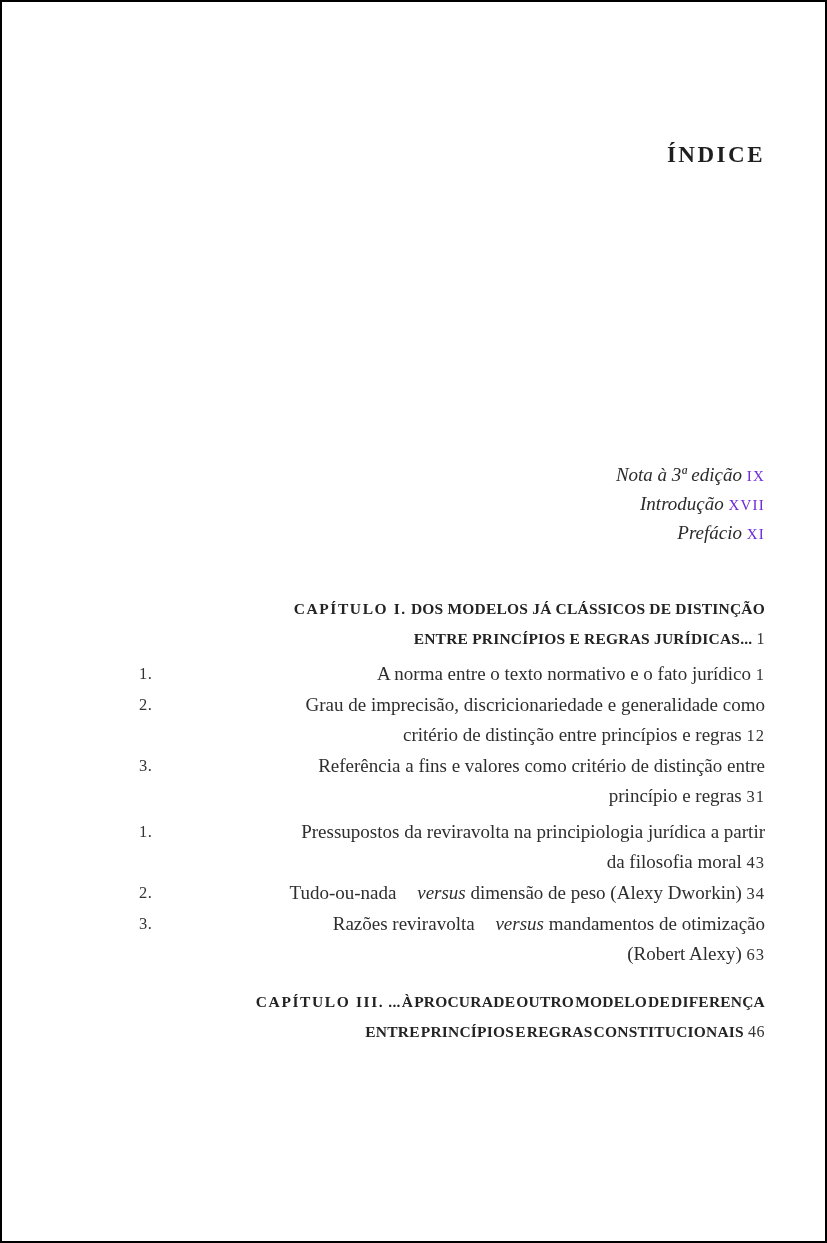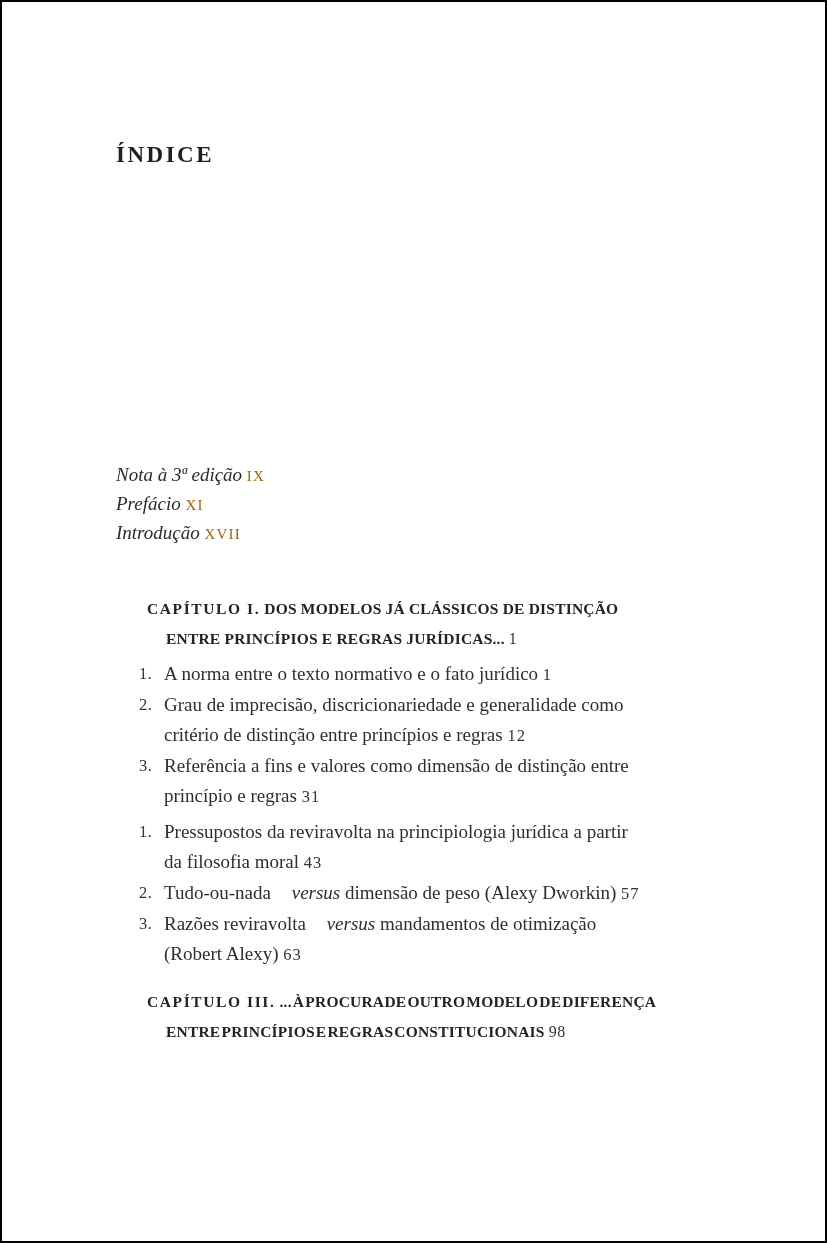--- a/index.html
+++ b/index.html
@@ -1,15 +1,15 @@
 <!DOCTYPE html>
 <html lang="pt"><head>
 <meta charset="utf-8">
 <style>
-  * { margin: 0; padding: 0; box-sizing: border-box; }
+  * { margin: 0; padding: 0; box-sizing: border-box; text-align: right; }
   html, body { background: #ffffff; }
   body {
     font-family: "Liberation Serif", "DejaVu Serif", serif;
     color: #2b2b2b;
   }
   .page {
     position: relative;
     width: 827px;
     height: 1243px;
     background: #ffffff;
@@ -34,21 +34,21 @@
   .fm-entry {
     font-size: 19px;
     font-style: italic;
     line-height: 27px;
     color: #2b2b2b;
   }
   .rn { 
     font-style: normal;
     font-size: 15px;
     letter-spacing: 1.2px;
-    color: #a16207;
+    color: #6d28d9;
   }
   
   h2.chapter-heading {
     font-size: 15.5px;
     font-weight: bold;
     line-height: 30px;
     color: #232323;
     padding-left: 19px;
     text-indent: -19px;
     letter-spacing: 0.2px;
@@ -95,45 +95,45 @@
 </head>
 <body>
 
 <div class="page">
   <div class="content">
 
     <h1 class="toc-title">ÍNDICE</h1>
 
     <div class="front-matter">
       <p class="fm-entry"><span>Nota à 3ª edição</span> <span class="rn">IX</span></p>
+      <p class="fm-entry"><span>Introdução</span> <span class="rn">XVII</span></p>
       <p class="fm-entry"><span>Prefácio</span> <span class="rn">XI</span></p>
-      <p class="fm-entry"><span>Introdução</span> <span class="rn">XVII</span></p>
     </div>
 
     <section class="ch-1">
       <h2 class="chapter-heading"><span class="ch-label">CAPÍTULO I.</span> <span class="ch-title ml">DOS MODELOS JÁ CLÁSSICOS DE DISTINÇÃO
 ENTRE PRINCÍPIOS E REGRAS JURÍDICAS...</span> <span class="ch-pn">1</span></h2>
       <ol class="toc-items">
         <li class="toc-item"><span class="item-num">1.</span><span class="ml">A norma entre o texto normativo e o fato jurídico</span> <span class="pn">1</span></li>
         <li class="toc-item"><span class="item-num">2.</span><span class="ml">Grau de imprecisão, discricionariedade e generalidade como
 critério de distinção entre princípios e regras</span> <span class="pn">12</span></li>
-        <li class="toc-item"><span class="item-num">3.</span><span class="ml">Referência a fins e valores como dimensão de distinção entre
+        <li class="toc-item"><span class="item-num">3.</span><span class="ml">Referência a fins e valores como critério de distinção entre
 princípio e regras</span> <span class="pn">31</span></li>
       </ol>
     </section>
 
     <section class="ch-2">
       <ol class="toc-items">
         <li class="toc-item"><span class="item-num">1.</span><span class="ml">Pressupostos da reviravolta na principiologia jurídica a partir
 da filosofia moral</span> <span class="pn">43</span></li>
-        <li class="toc-item"><span class="item-num">2.</span><span class="ml">Tudo-ou-nada</span> <span class="it">versus</span> <span class="ml">dimensão de peso (Alexy Dworkin)</span> <span class="pn">57</span></li>
+        <li class="toc-item"><span class="item-num">2.</span><span class="ml">Tudo-ou-nada</span> <span class="it">versus</span> <span class="ml">dimensão de peso (Alexy Dworkin)</span> <span class="pn">34</span></li>
         <li class="toc-item"><span class="item-num">3.</span><span class="ml">Razões reviravolta</span> <span class="it">versus</span> <span class="ml">mandamentos de otimização
 (Robert Alexy)</span> <span class="pn">63</span></li>
       </ol>
     </section>
 
     <section class="ch-3">
       <h2 class="chapter-heading"><span class="ch-label">CAPÍTULO III.</span> <span class="ch-title ml tight">... À PROCURA DE OUTRO MODELO DE DIFERENÇA
-ENTRE PRINCÍPIOS E REGRAS CONSTITUCIONAIS</span> <span class="ch-pn">98</span></h2>
+ENTRE PRINCÍPIOS E REGRAS CONSTITUCIONAIS</span> <span class="ch-pn">46</span></h2>
     </section>
 
   </div>
 </div>
 
 </body></html>

